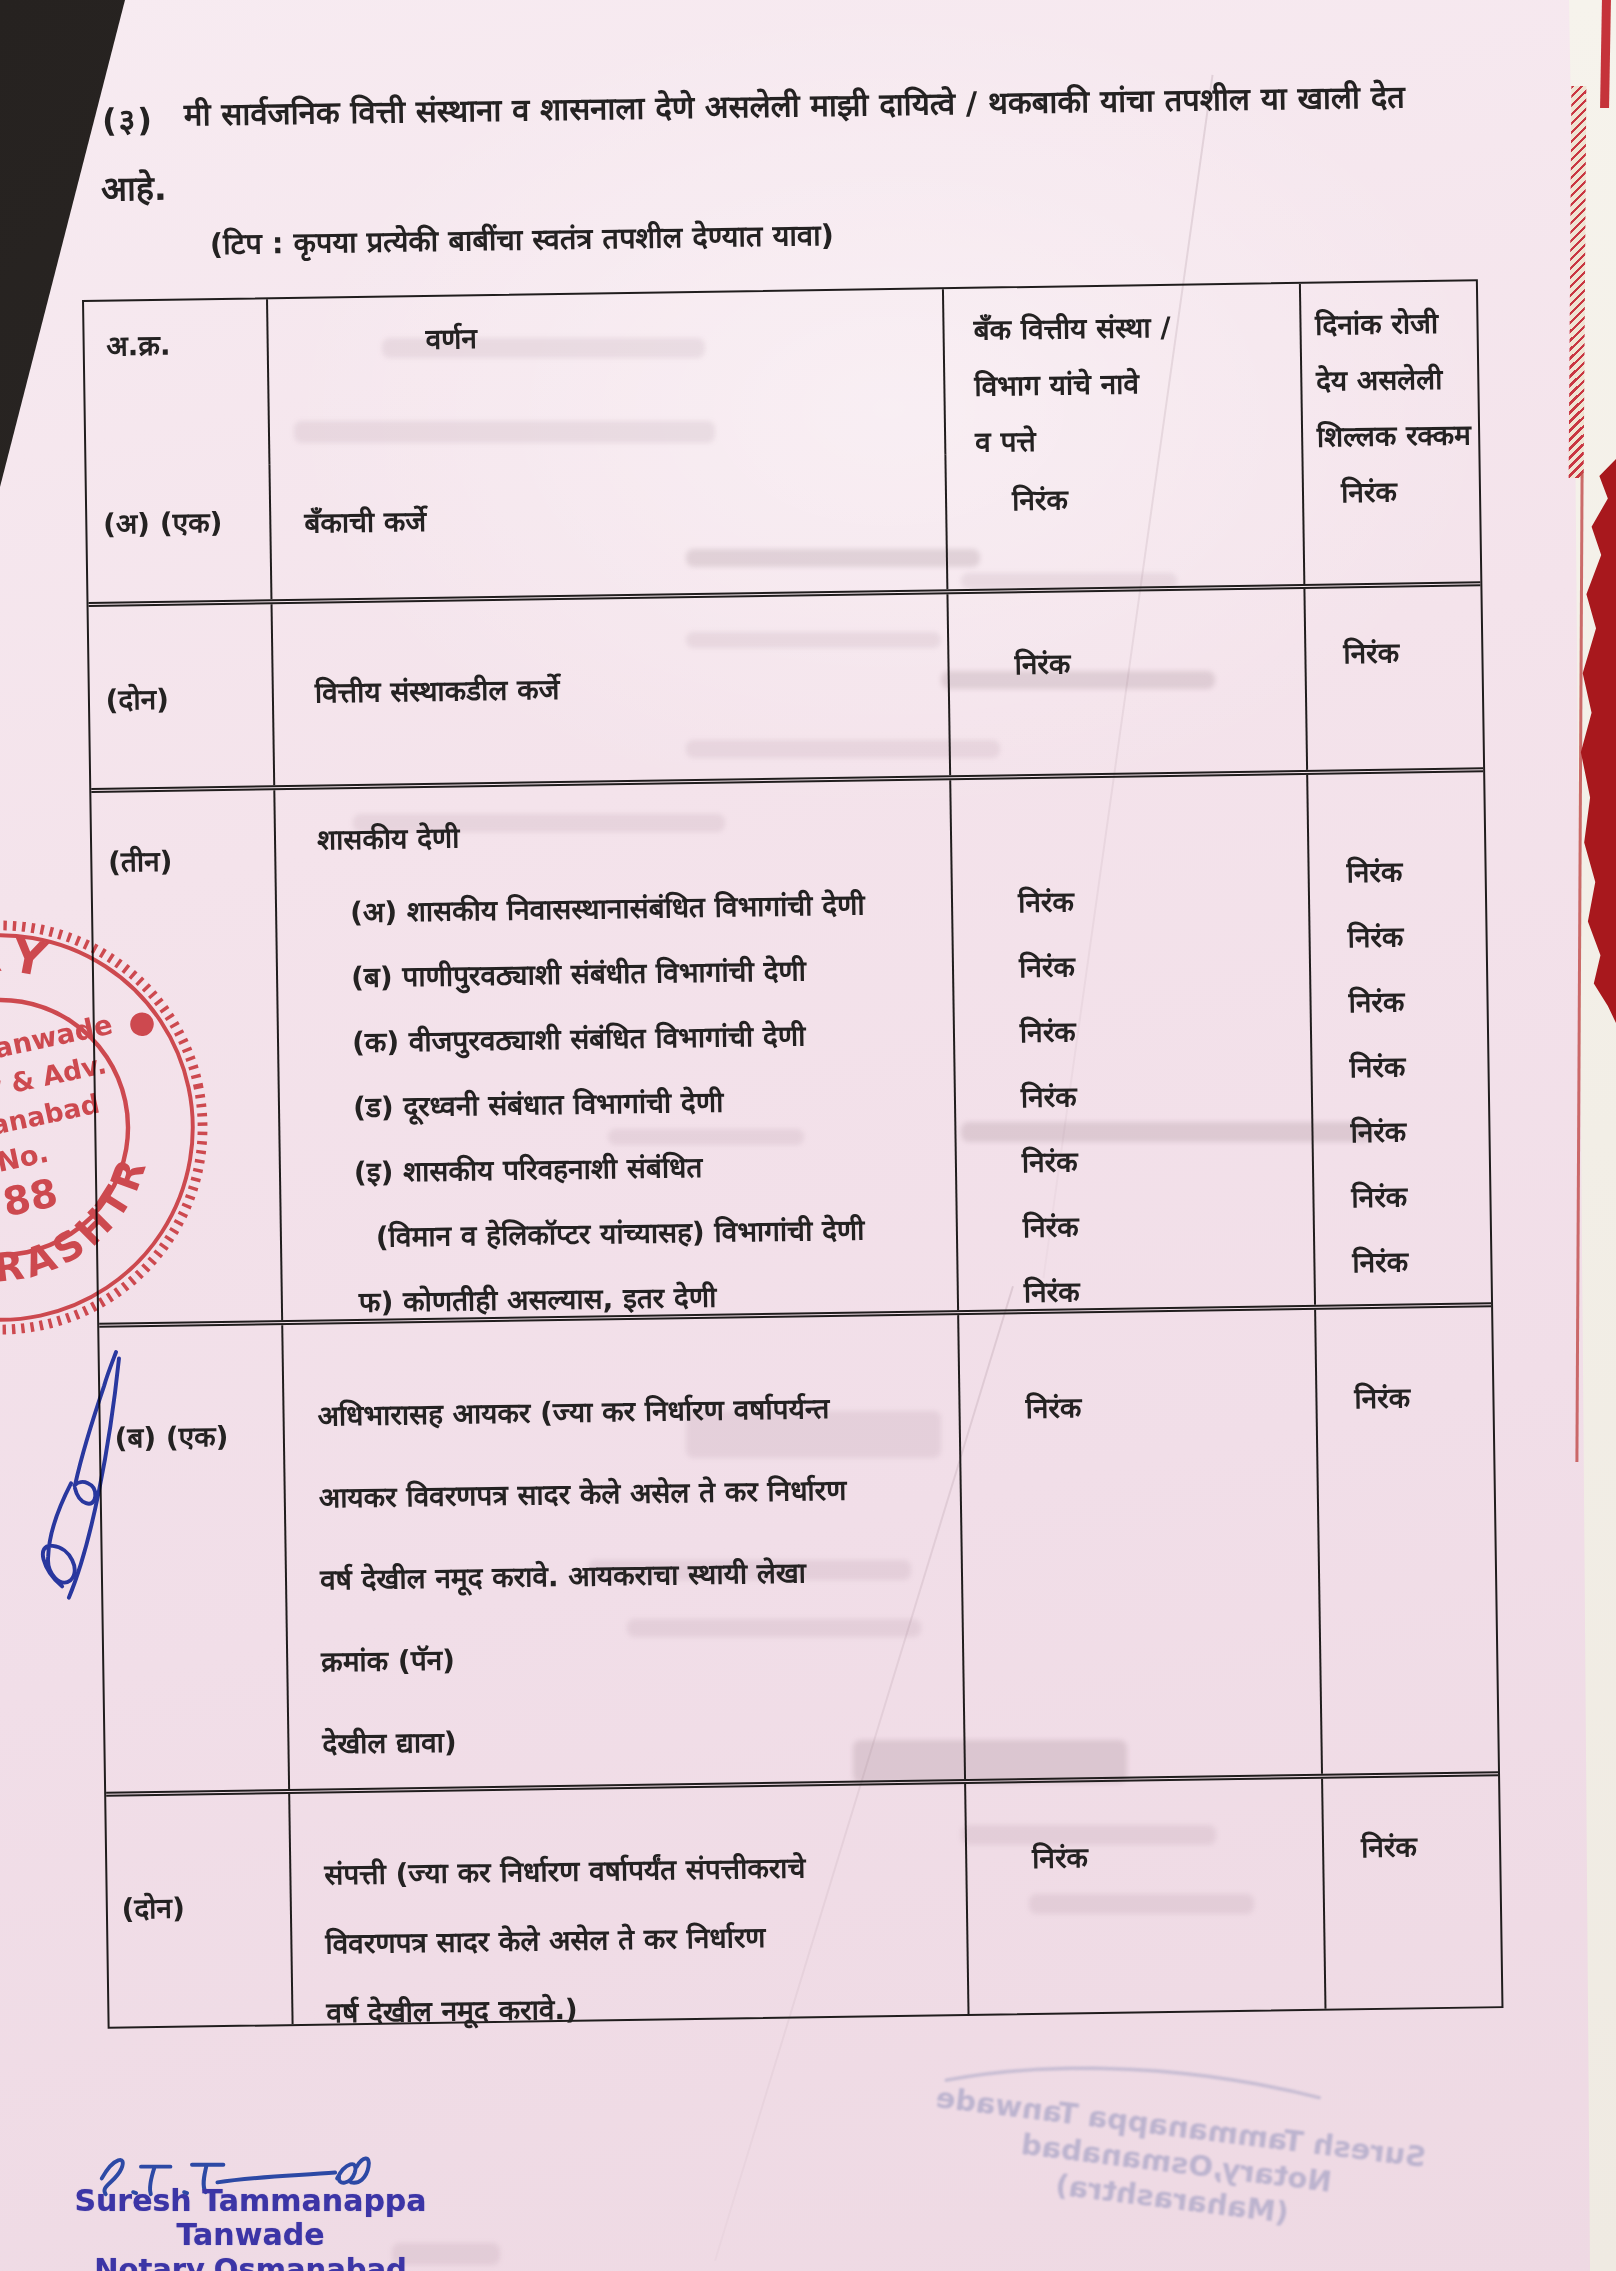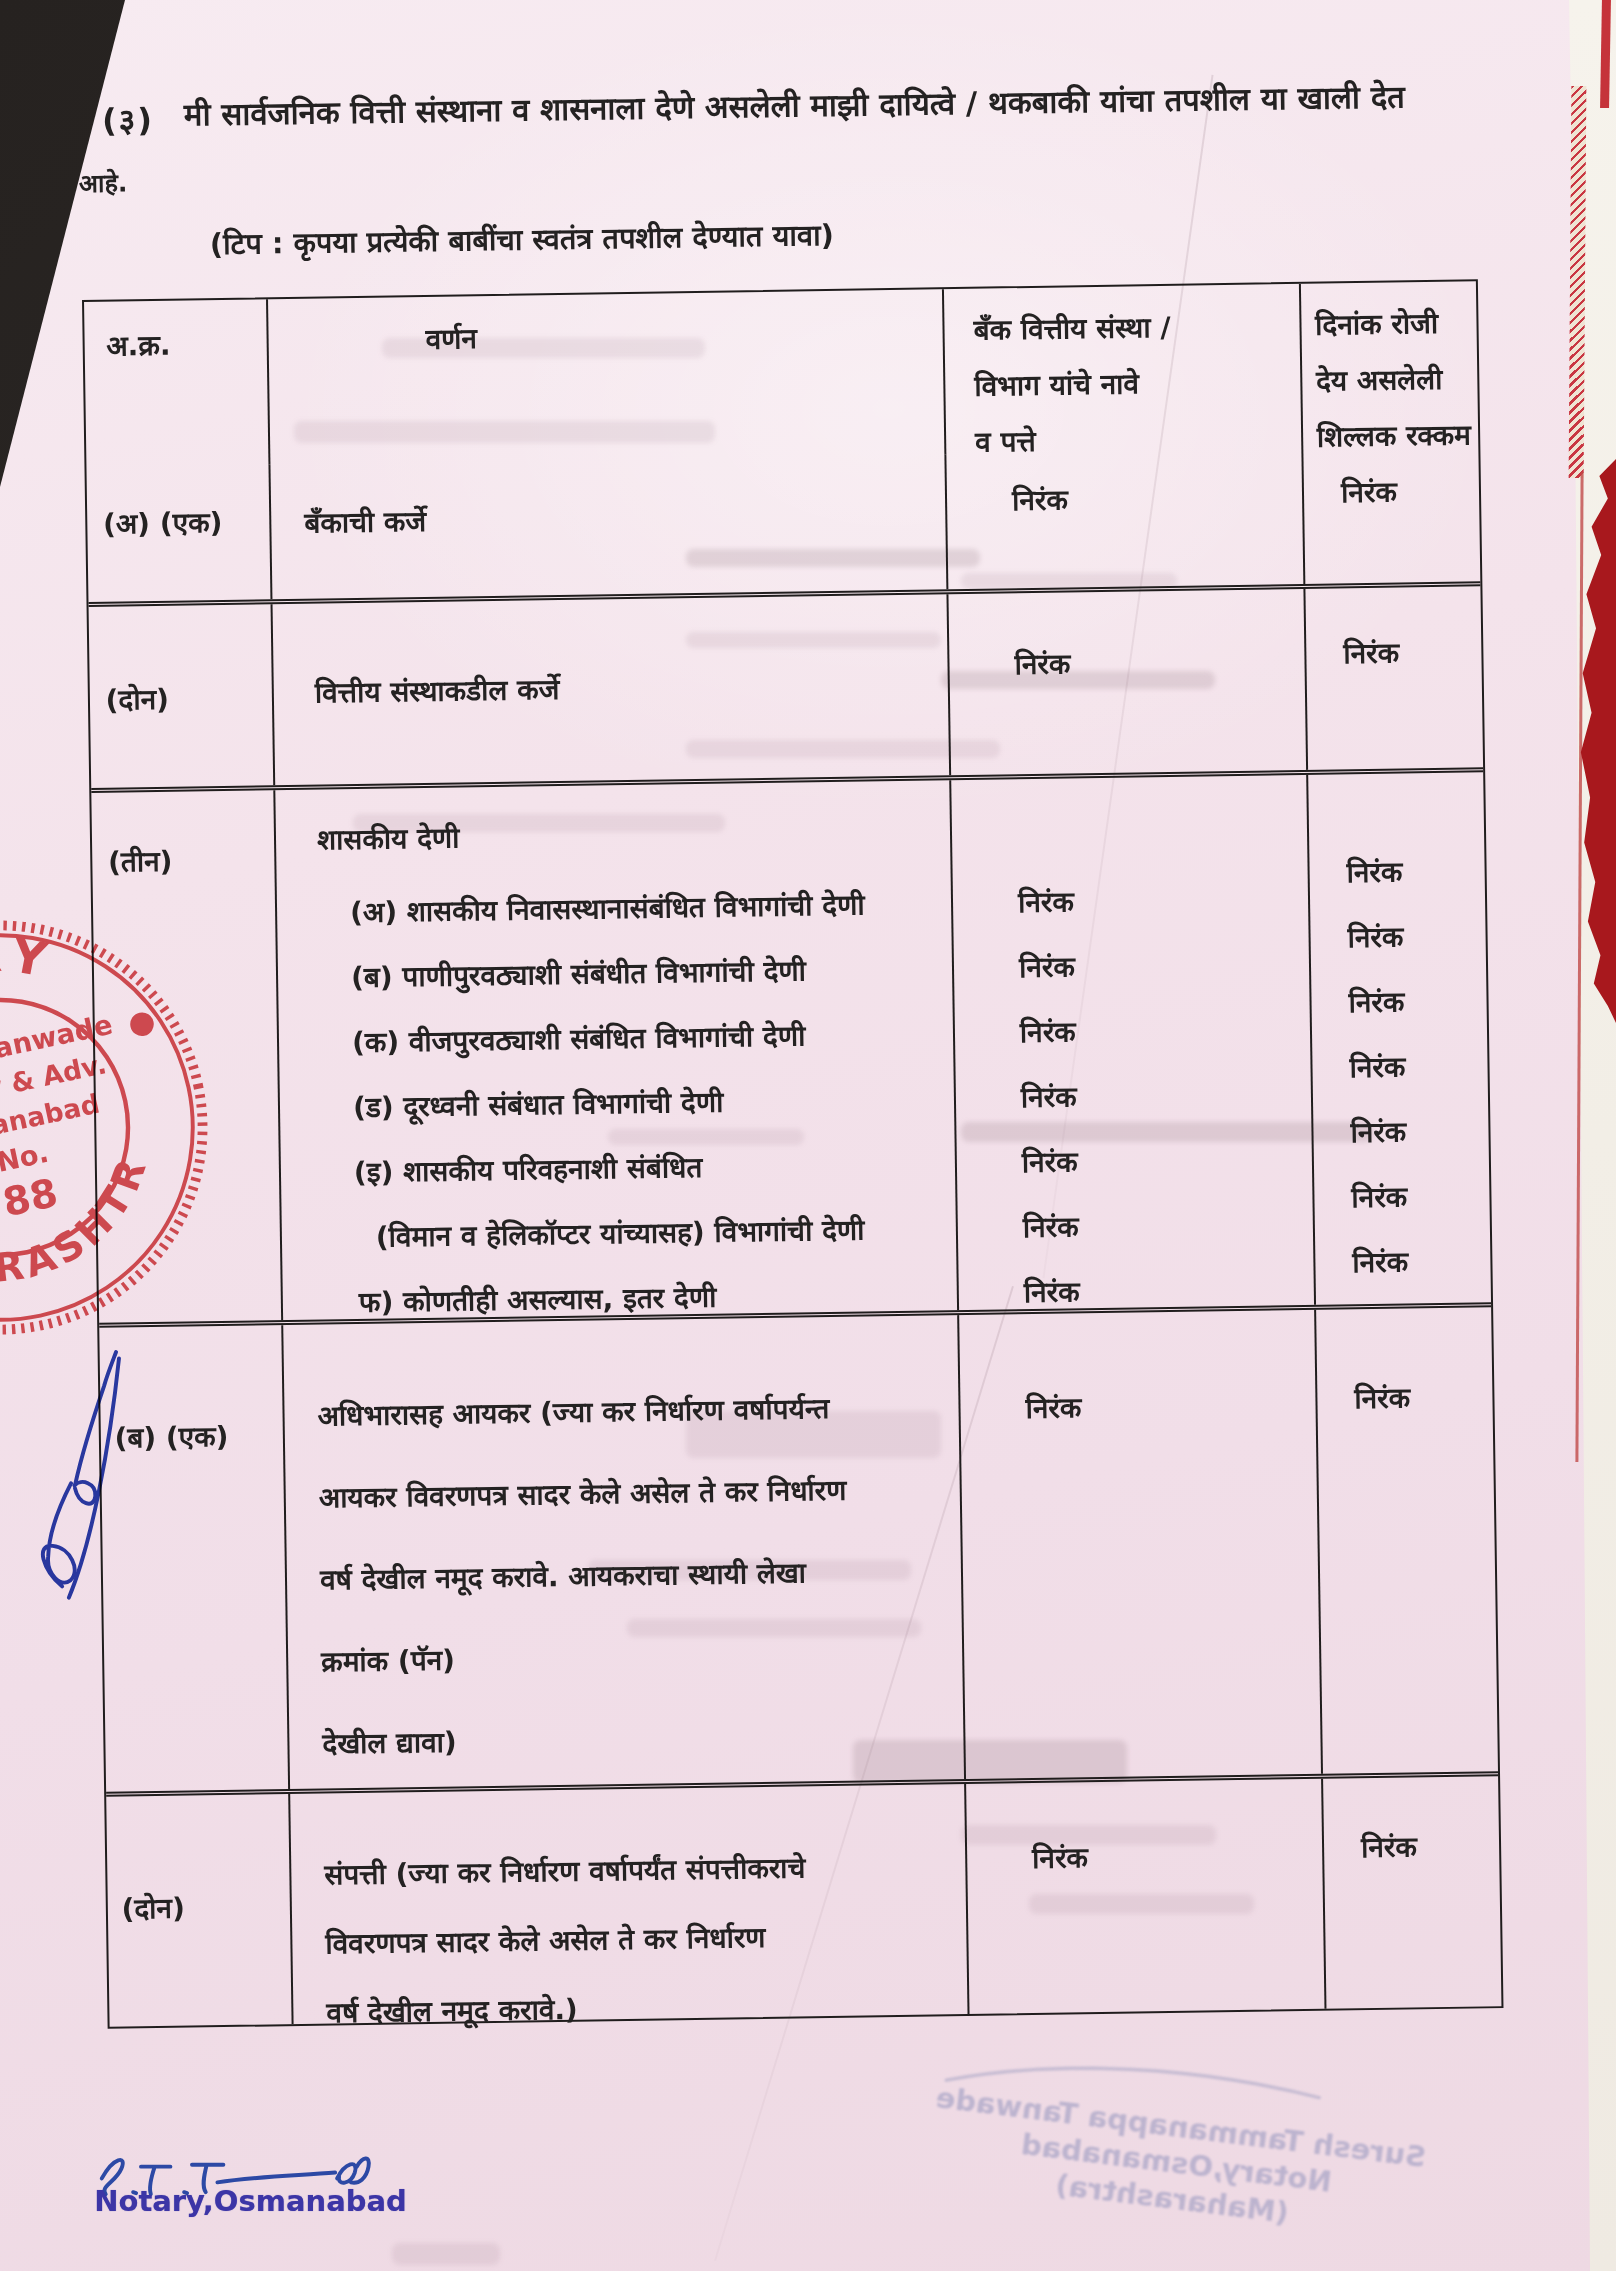--- a/index.html
+++ b/index.html
@@ -24,21 +24,21 @@
        transform:rotate(.4deg);}
   .red-edge-line{position:absolute;left:1578px;top:472px;width:2.9px;height:990px;background:#c14a48;opacity:.8;z-index:3;transform:rotate(.3deg);}
   .red-blob{position:absolute;left:1579px;top:459px;width:37px;height:564px;background:#a8181d;z-index:3;
        clip-path:polygon(100% 0,55% 3%,78% 7%,34% 12%,60% 17%,20% 24%,46% 30%,10% 38%,34% 45%,5% 52%,30% 60%,14% 68%,44% 75%,24% 82%,58% 88%,40% 93%,78% 97%,100% 100%);}
   .corner-red{position:absolute;left:1601px;top:0;width:8.8px;height:108px;background:#c5333a;z-index:3;transform:rotate(1deg);}
 
   
   .intro{position:absolute;left:0;top:0;width:1616px;transform:rotate(-.85deg);transform-origin:88px 118px;color:var(--ink);}
   .sec-no{position:absolute;left:102px;top:98px;font-size:32px;font-weight:700;letter-spacing:2px;}
   .intro-1{position:absolute;left:184px;top:94px;width:1333px;font-size:31px;font-weight:700;}
-  .intro-2{position:absolute;left:78px;top:165px;font-size:25px;font-weight:700;}
+  .intro-2{position:absolute;left:100px;top:165px;font-size:34px;font-weight:700;}
   .note{position:absolute;left:208px;top:225px;font-size:29px;font-weight:700;}
 
   
   .table{position:absolute;left:82px;top:300px;width:1396px;box-sizing:border-box;
        border:2.9px solid var(--bd);transform:rotate(-.85deg);transform-origin:0 0;color:var(--ink);}
   .trow{display:flex;width:100%;box-sizing:border-box;}
   .trow.dbl{border-top:5.9px double var(--bd);}
   .c{box-sizing:border-box;}
   .c1{width:182px;}
   .c2{width:676px;border-left:2.9px solid var(--bd);}
@@ -271,20 +271,21 @@
       <path d="M44,50 l3,1"></path>
       <path d="M52,24 h30 M66,24 C62,36 60,46 62,52"></path>
       <path d="M96,50 l3,1"></path>
       <path d="M104,22 h32 M119,22 C116,34 114,44 118,50"></path>
       <path d="M130,40 C168,34 214,33 250,30"></path>
       <path d="M252,36 C260,20 274,16 270,30 C266,42 252,44 254,34"></path>
       <path d="M272,24 C278,14 286,12 284,24 C282,36 274,42 266,40"></path>
     </g>
   </svg>
   <div class="notary-block">
+    <div class="nb1">Suresh Tammanappa Tanwade</div>
     <div class="nb2">Notary,Osmanabad</div>
 
   </div>
 
   <svg class="ghost-swoosh" width="412" height="59" viewBox="0 0 420 60">
     <path d="M6,46 C120,12 260,6 386,24" stroke="#8a8fb8" stroke-width="3.5" fill="none" stroke-linecap="round"></path>
   </svg>
   <div class="ghost">
     <div class="ghost-inner">
       <div>Suresh Tammanappa Tanwade</div>

